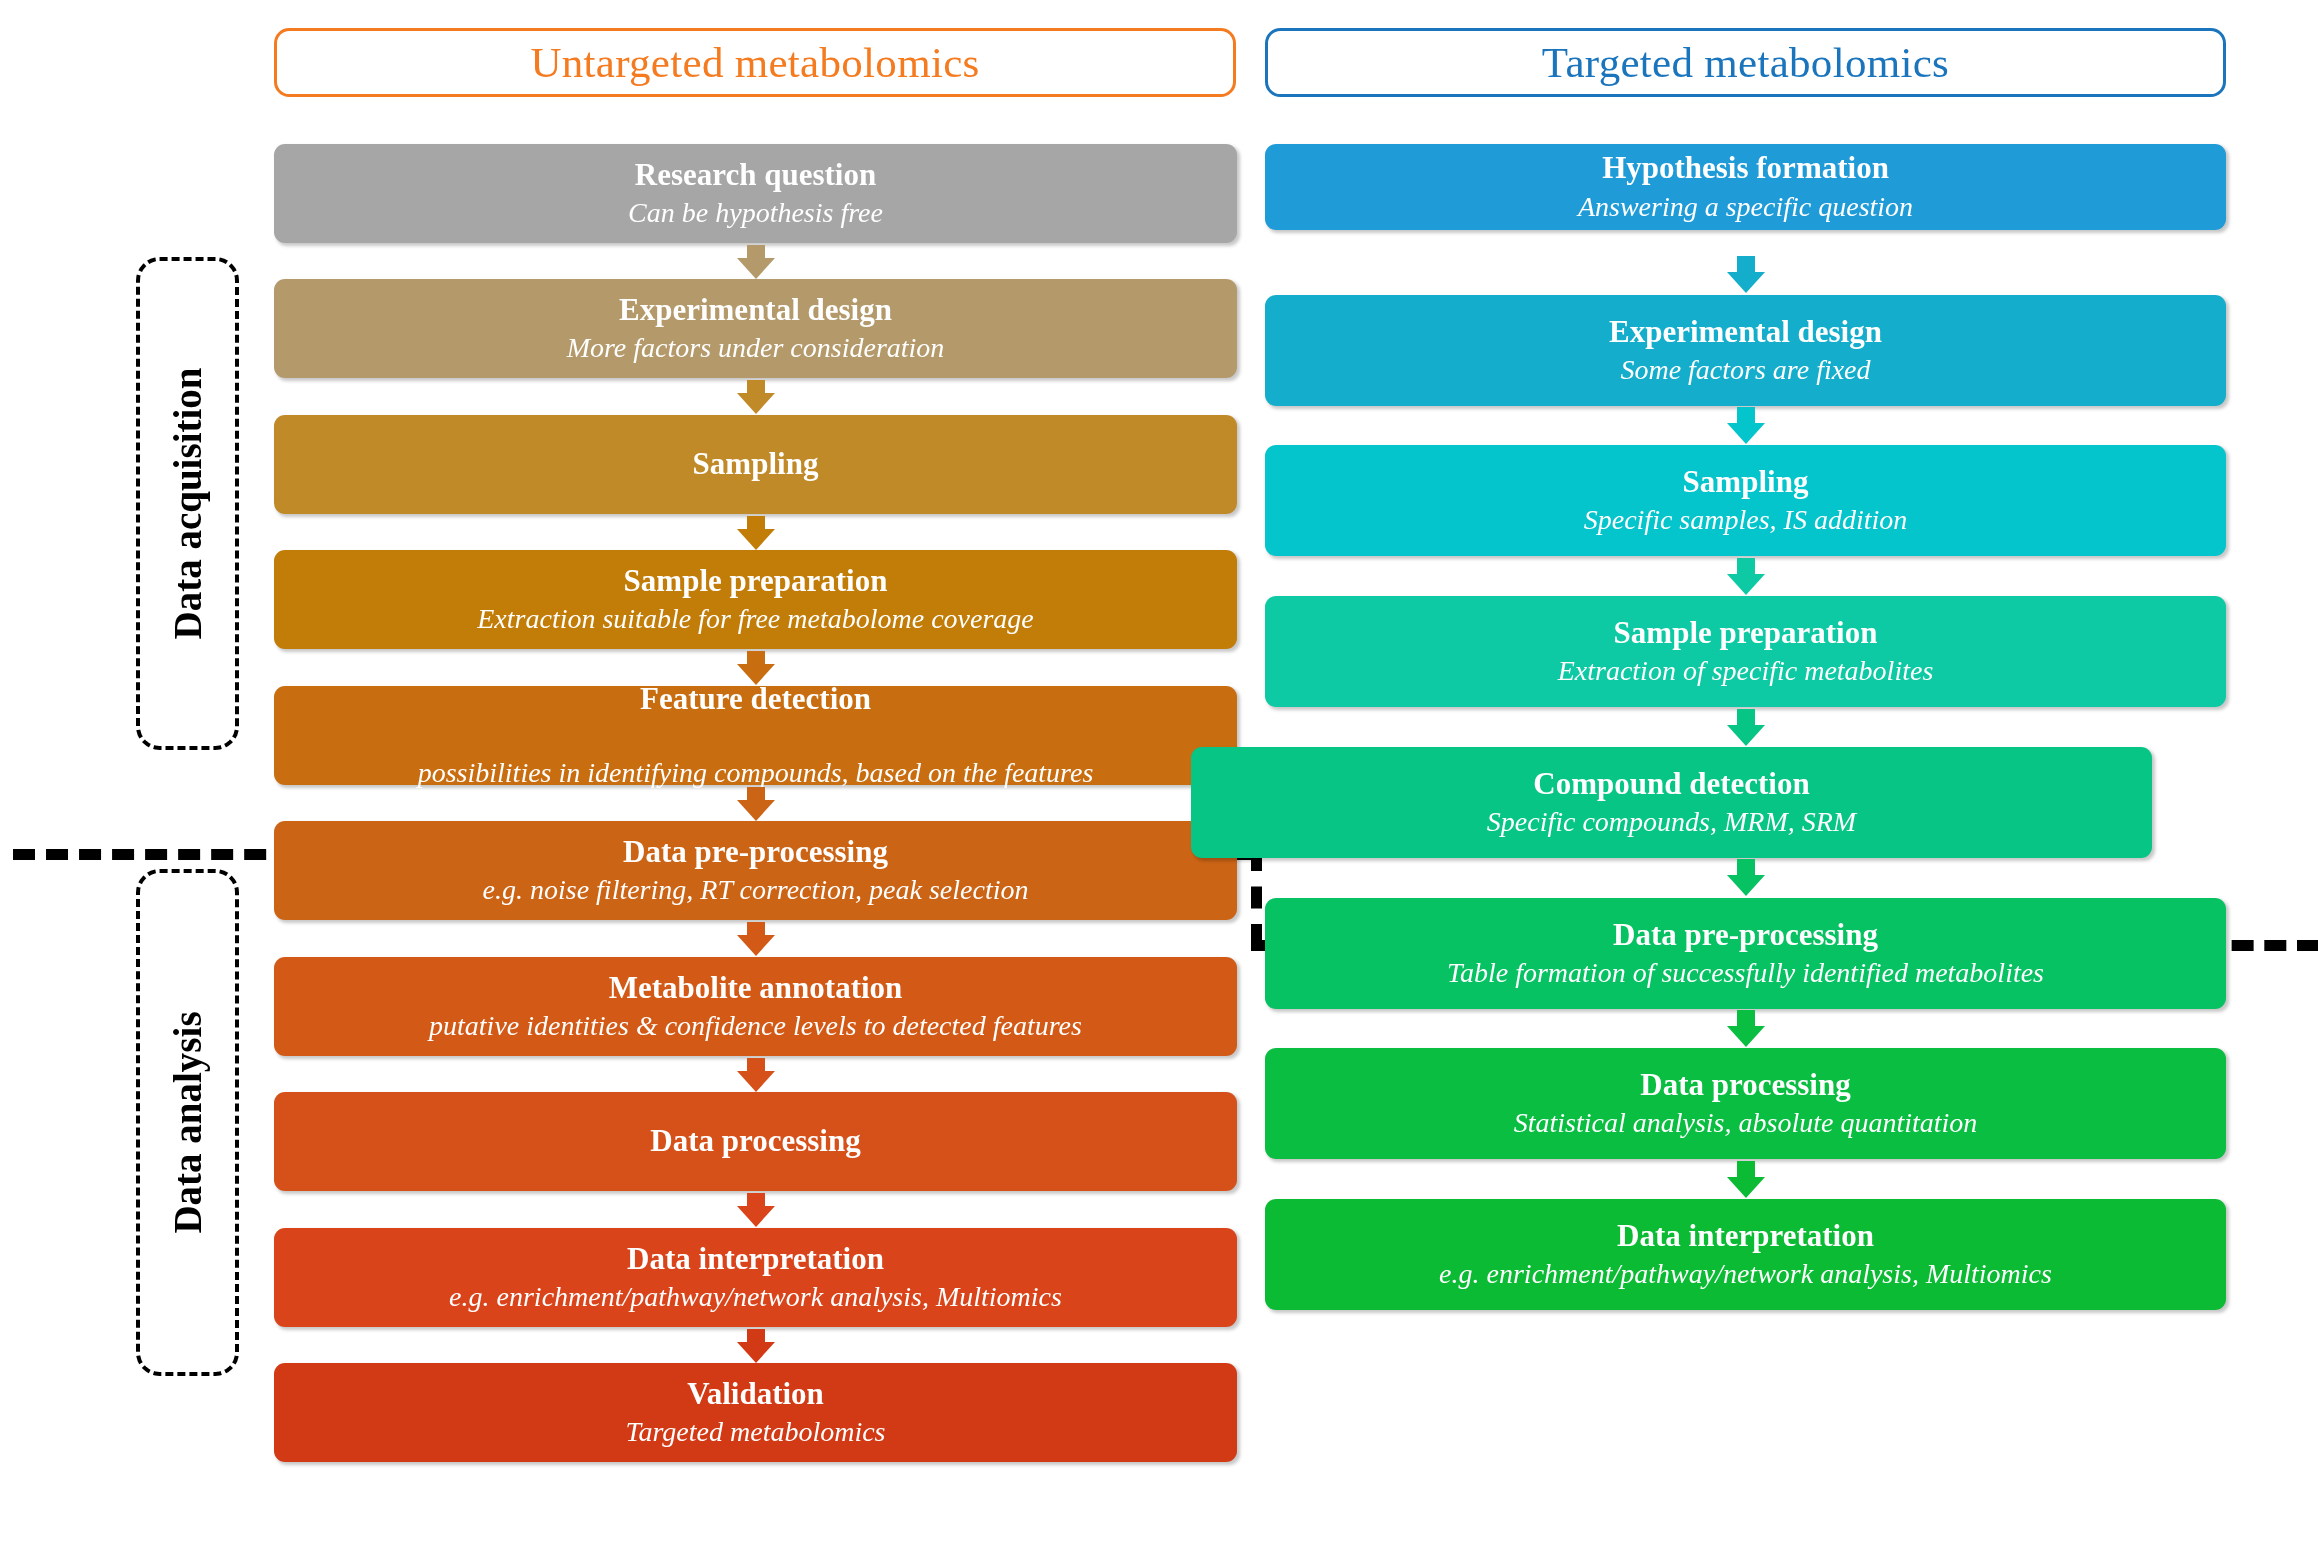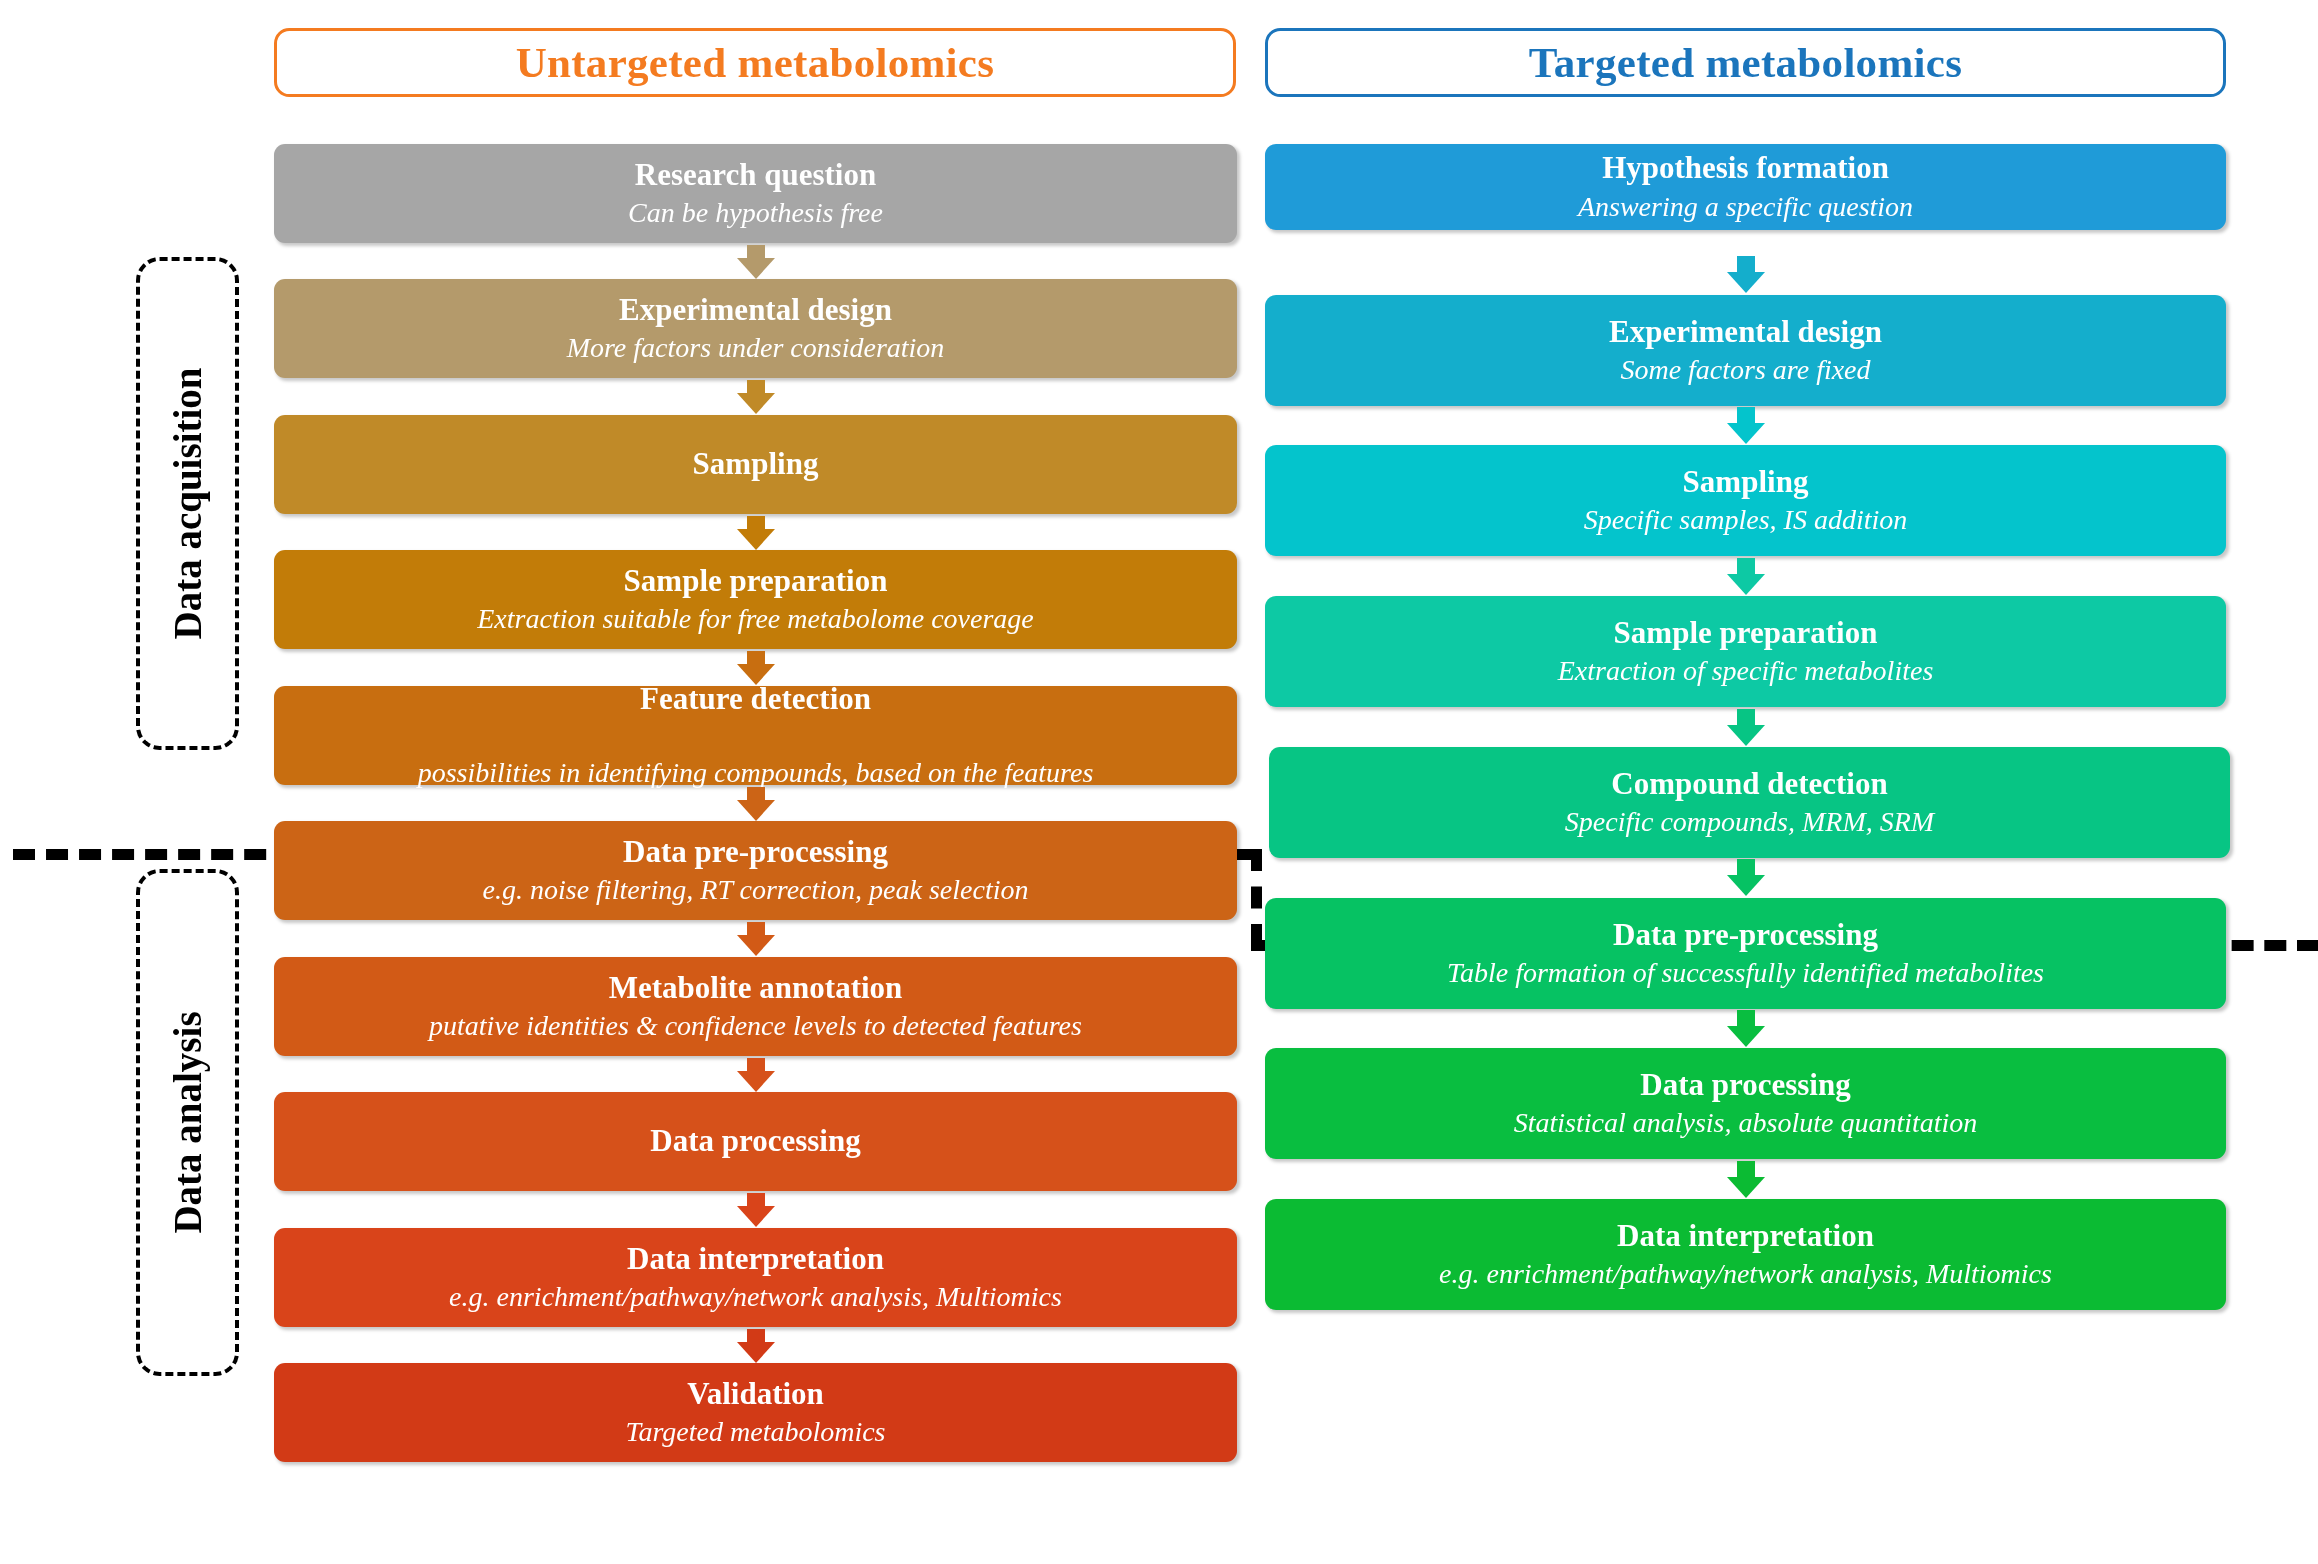--- a/index.html
+++ b/index.html
@@ -10,21 +10,21 @@
   .canvas{position:absolute;inset:0;}
 
   
   .col-header{
     position:absolute;height:69px;
     border:3.5px solid #000;border-radius:15.3px;background:#fff;
     display:flex;align-items:center;justify-content:center;
     box-sizing:border-box;
   }
   .col-header span{
-    font-size:43px;font-weight:bold;letter-spacing:0.3px;line-height:1;
+    font-size:43px;font-weight:normal;letter-spacing:0.3px;line-height:1;
   }
   #hdr-untargeted{left:274px;top:28px;width:962px;border-color:#F47B20;}
   #hdr-untargeted span{color:#F47B20;}
   #hdr-targeted{left:1265px;top:28px;width:961px;border-color:#1B75BC;}
   #hdr-targeted span{color:#1B75BC;}
 
   
   .fbox{
     position:absolute;border-radius:11px;box-sizing:border-box;
     display:flex;flex-direction:column;align-items:center;justify-content:center;
@@ -191,21 +191,21 @@
         <div class="head" style="border-top: 21px solid rgb(13, 201, 164);"></div>
       </div>
       <div class="fbox" style="left: 1265px; top: 596px; width: 961px; height: 111px; background: rgb(13, 201, 164);">
         <div class="t1">Sample preparation</div>
         <div class="t2">Extraction of specific metabolites</div>
       </div>
       <div class="arrow" style="left: 1726px; top: 709px; height: 37px;">
         <div class="shaft" style="height: 16px; background: rgb(7, 197, 132);"></div>
         <div class="head" style="border-top: 21px solid rgb(7, 197, 132);"></div>
       </div>
-      <div class="fbox" style="left: 1269px; top: 747px; width: 961px; height: 111px; background: rgb(7, 197, 132);">
+      <div class="fbox" style="left: 1191px; top: 747px; width: 961px; height: 111px; background: rgb(7, 197, 132);">
         <div class="t1">Compound detection</div>
         <div class="t2">Specific compounds, MRM, SRM</div>
       </div>
       <div class="arrow" style="left: 1726px; top: 859px; height: 37px;">
         <div class="shaft" style="height: 16px; background: rgb(6, 194, 99);"></div>
         <div class="head" style="border-top: 21px solid rgb(6, 194, 99);"></div>
       </div>
       <div class="fbox" style="left: 1265px; top: 898px; width: 961px; height: 111px; background: rgb(6, 194, 99);">
         <div class="t1">Data pre-processing</div>
         <div class="t2">Table formation of successfully identified metabolites</div>

